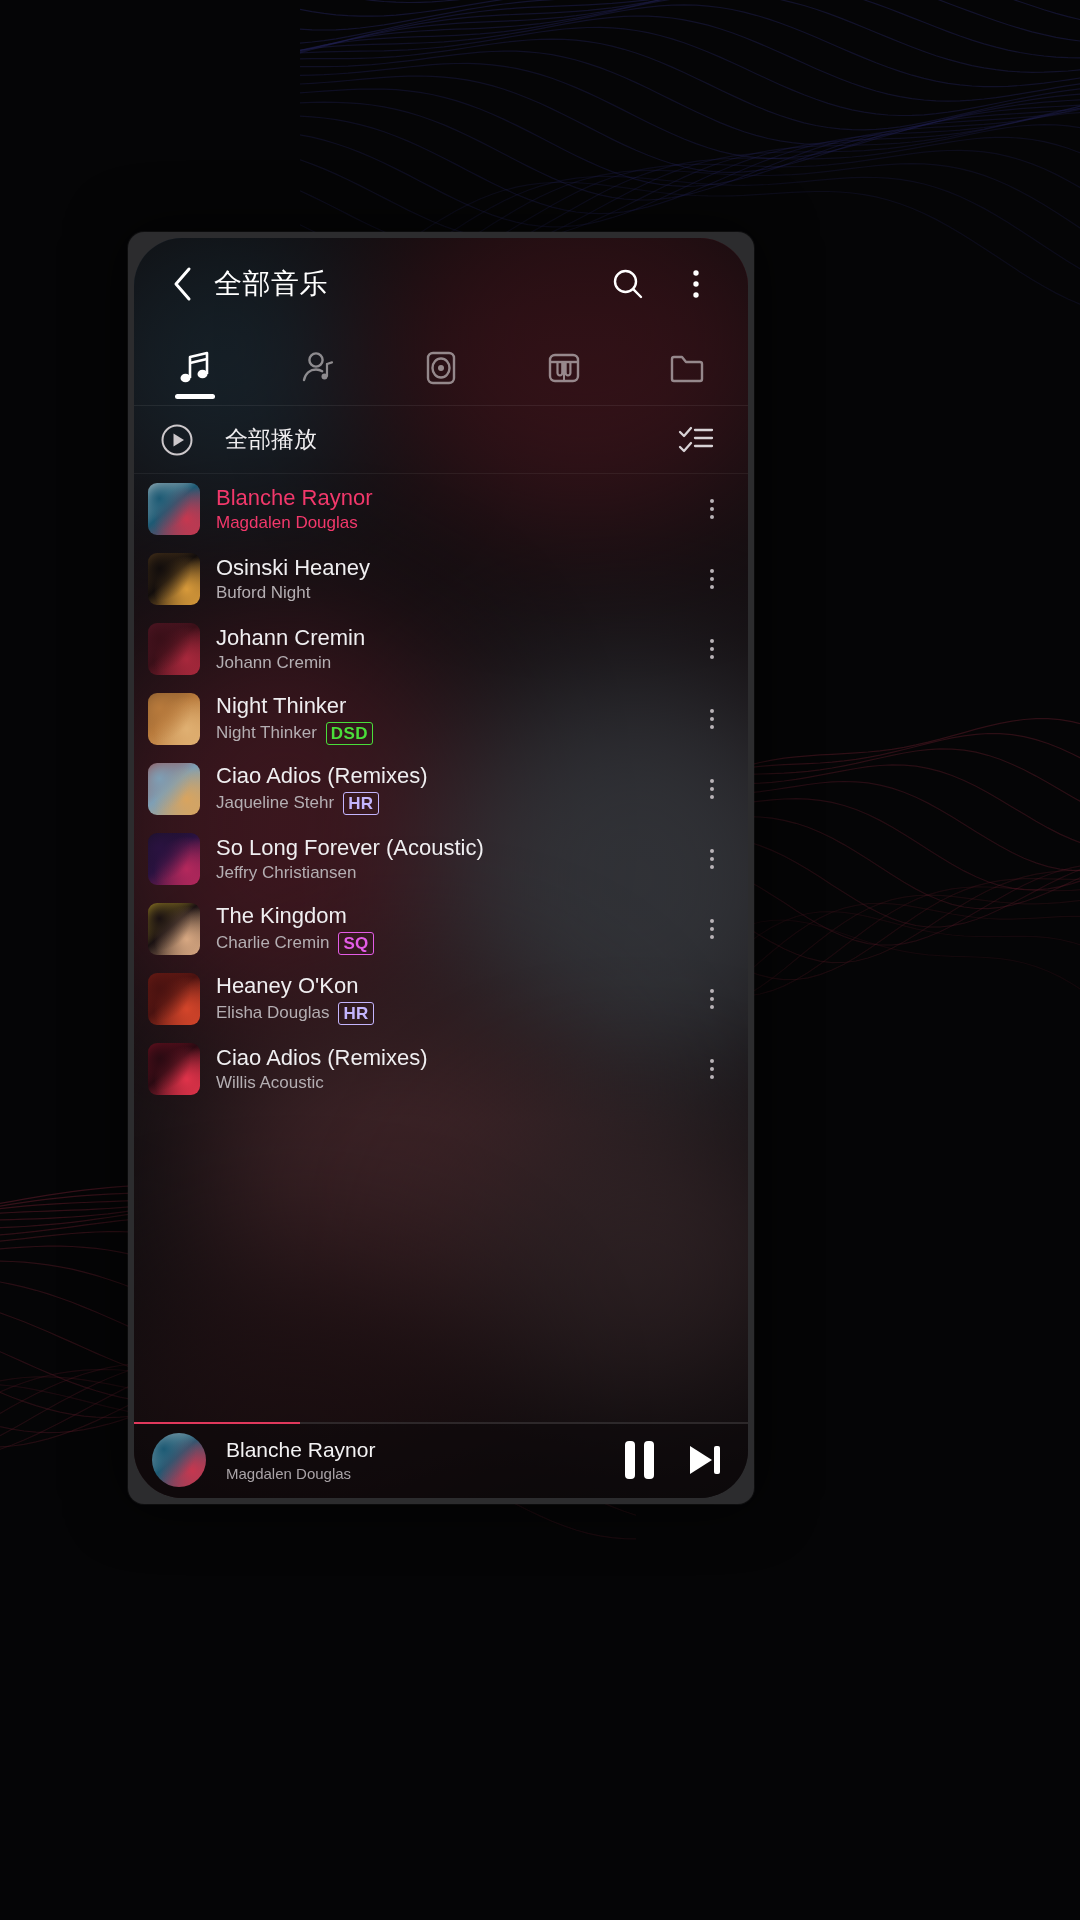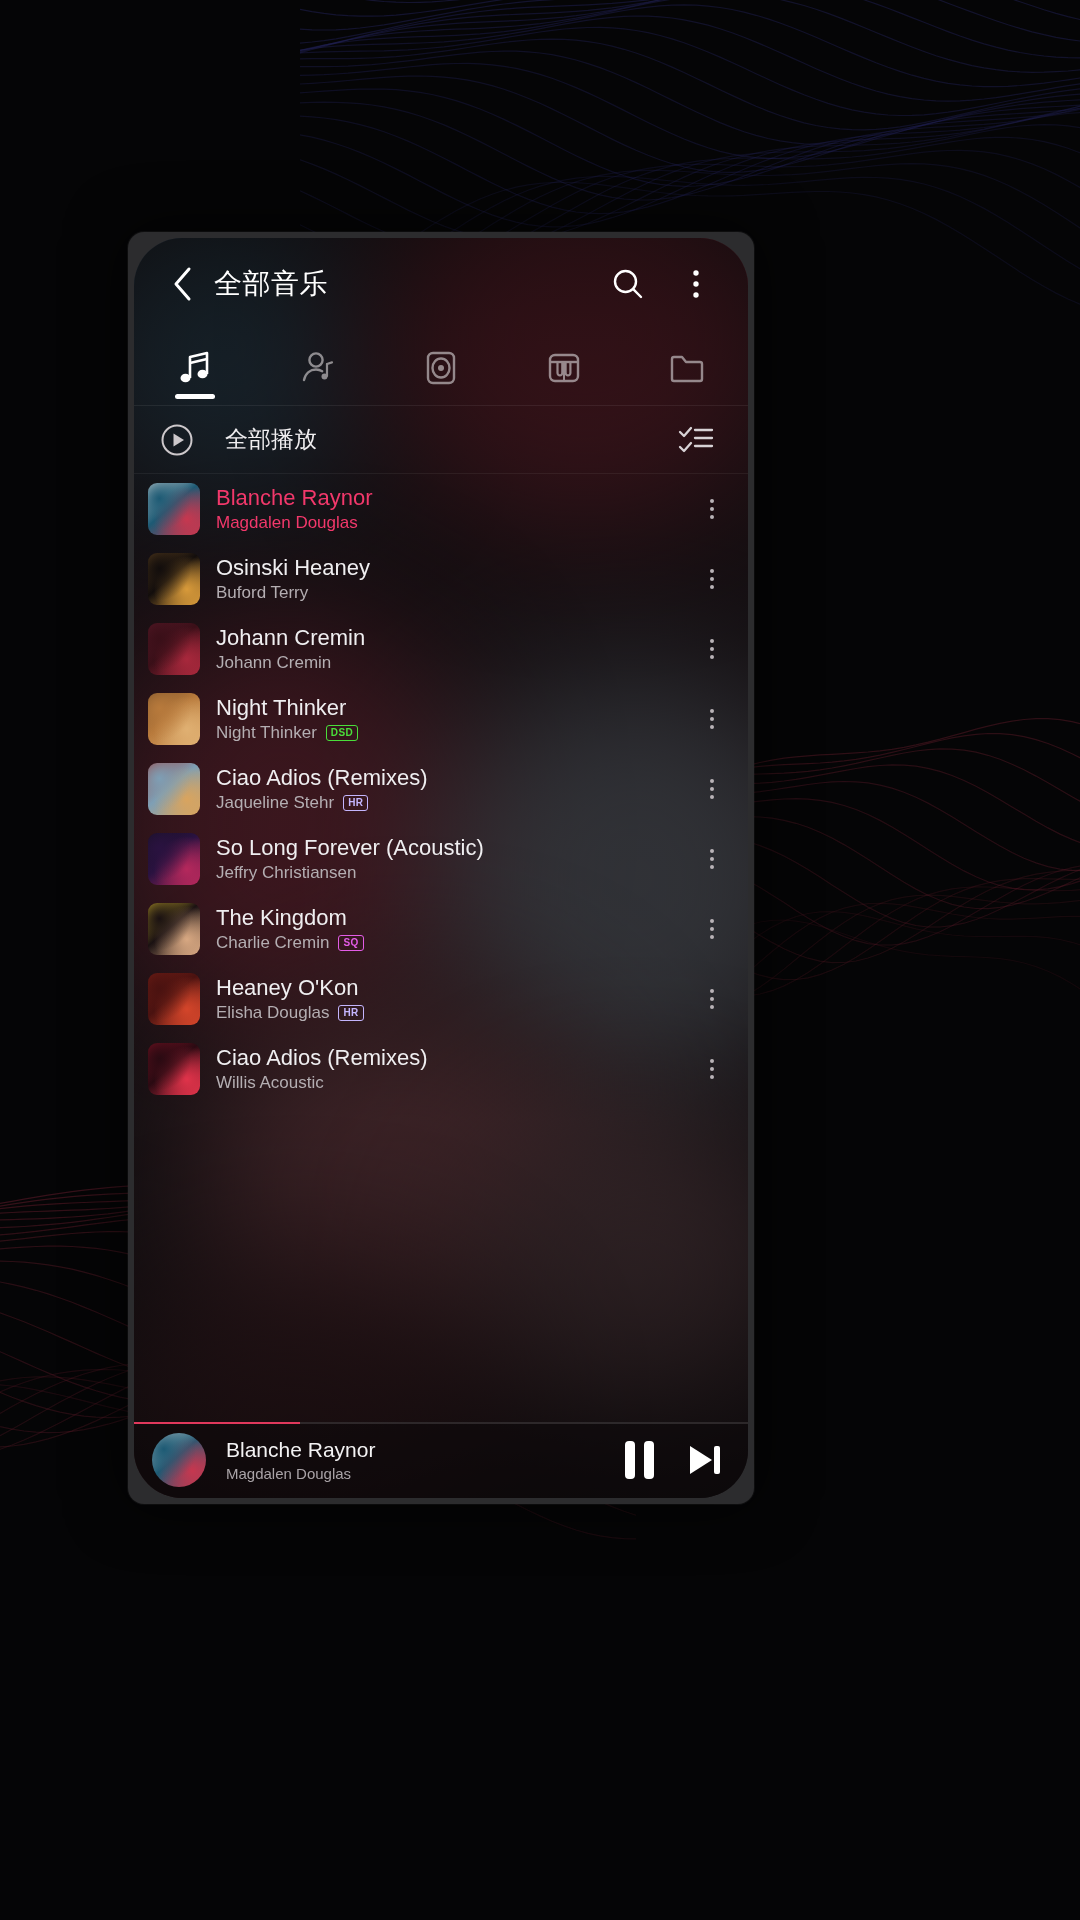--- a/index.html
+++ b/index.html
@@ -59,21 +59,21 @@
   .playall-label { color:#f0eef0; font-size:23px; }
 
   
   .songlist { flex:1 1 auto; overflow:hidden; }
   .song-row { height:70px; display:flex; align-items:center; padding:0 14px 0 14px; }
   .art { width:52px; height:52px; border-radius:9px; flex:0 0 auto; overflow:hidden; position:relative; }
   .song-text { flex:1 1 auto; margin-left:16px; min-width:0; }
   .song-title { font-size:22px; color:#efeef0; white-space:nowrap; overflow:hidden; text-overflow:ellipsis; line-height:1.22; }
   .song-sub { font-size:17px; color:#b4aeb2; margin-top:2px; display:flex; align-items:center; gap:9px; white-space:nowrap; overflow:hidden; }
   .song-row.playing .song-title, .song-row.playing .song-sub { color:#f2386b; }
-  .badge { font-size:10px; line-height:1; padding:2px 4px; border-radius:3px; border:1.5px solid currentColor; font-weight:700; letter-spacing:.4px; }
+  .badge { font-size:17px; line-height:1; padding:2px 4px; border-radius:3px; border:1.5px solid currentColor; font-weight:700; letter-spacing:.4px; }
   .badge.DSD { color:#4ade3a; }
   .badge.HR  { color:#c4b5fd; }
   .badge.SQ  { color:#e35ce6; }
   .more-btn { width:44px; height:60px; display:flex; align-items:center; justify-content:center; cursor:pointer; flex:0 0 auto; }
   .dot3 { display:flex; flex-direction:column; gap:4px; align-items:center; }
   .dot3 i { width:4px; height:4px; border-radius:50%; background:#b9b3b7; display:block; }
 
   
   .miniplayer { height:76px; flex:0 0 auto; display:flex; align-items:center; padding:0 22px 0 18px; position:relative; background:rgba(12,10,11,.55); }
   .progress { position:absolute; top:0; left:0; height:2px; width:100%; background:rgba(255,255,255,.12); }
@@ -283,21 +283,21 @@
                 <i></i>
                 <i></i>
               </span>
             </div>
           </div>
           <div class="song-row">
             <div class="art" style="background:radial-gradient(circle at 22% 30%, #120d0c 0%, transparent 58%),radial-gradient(circle at 75% 70%, #d89a3a 0%, transparent 62%),linear-gradient(140deg, #6a4a22 0%, #120d0c 45%, #d89a3a 100%);"></div>
             <div class="song-text">
               <div class="song-title">Osinski Heaney</div>
               <div class="song-sub">
-                <span>Buford Terry</span>
+                <span>Buford Night</span>
               </div>
             </div>
             <div class="more-btn">
               <span class="dot3">
                 <i></i>
                 <i></i>
                 <i></i>
               </span>
             </div>
           </div>

